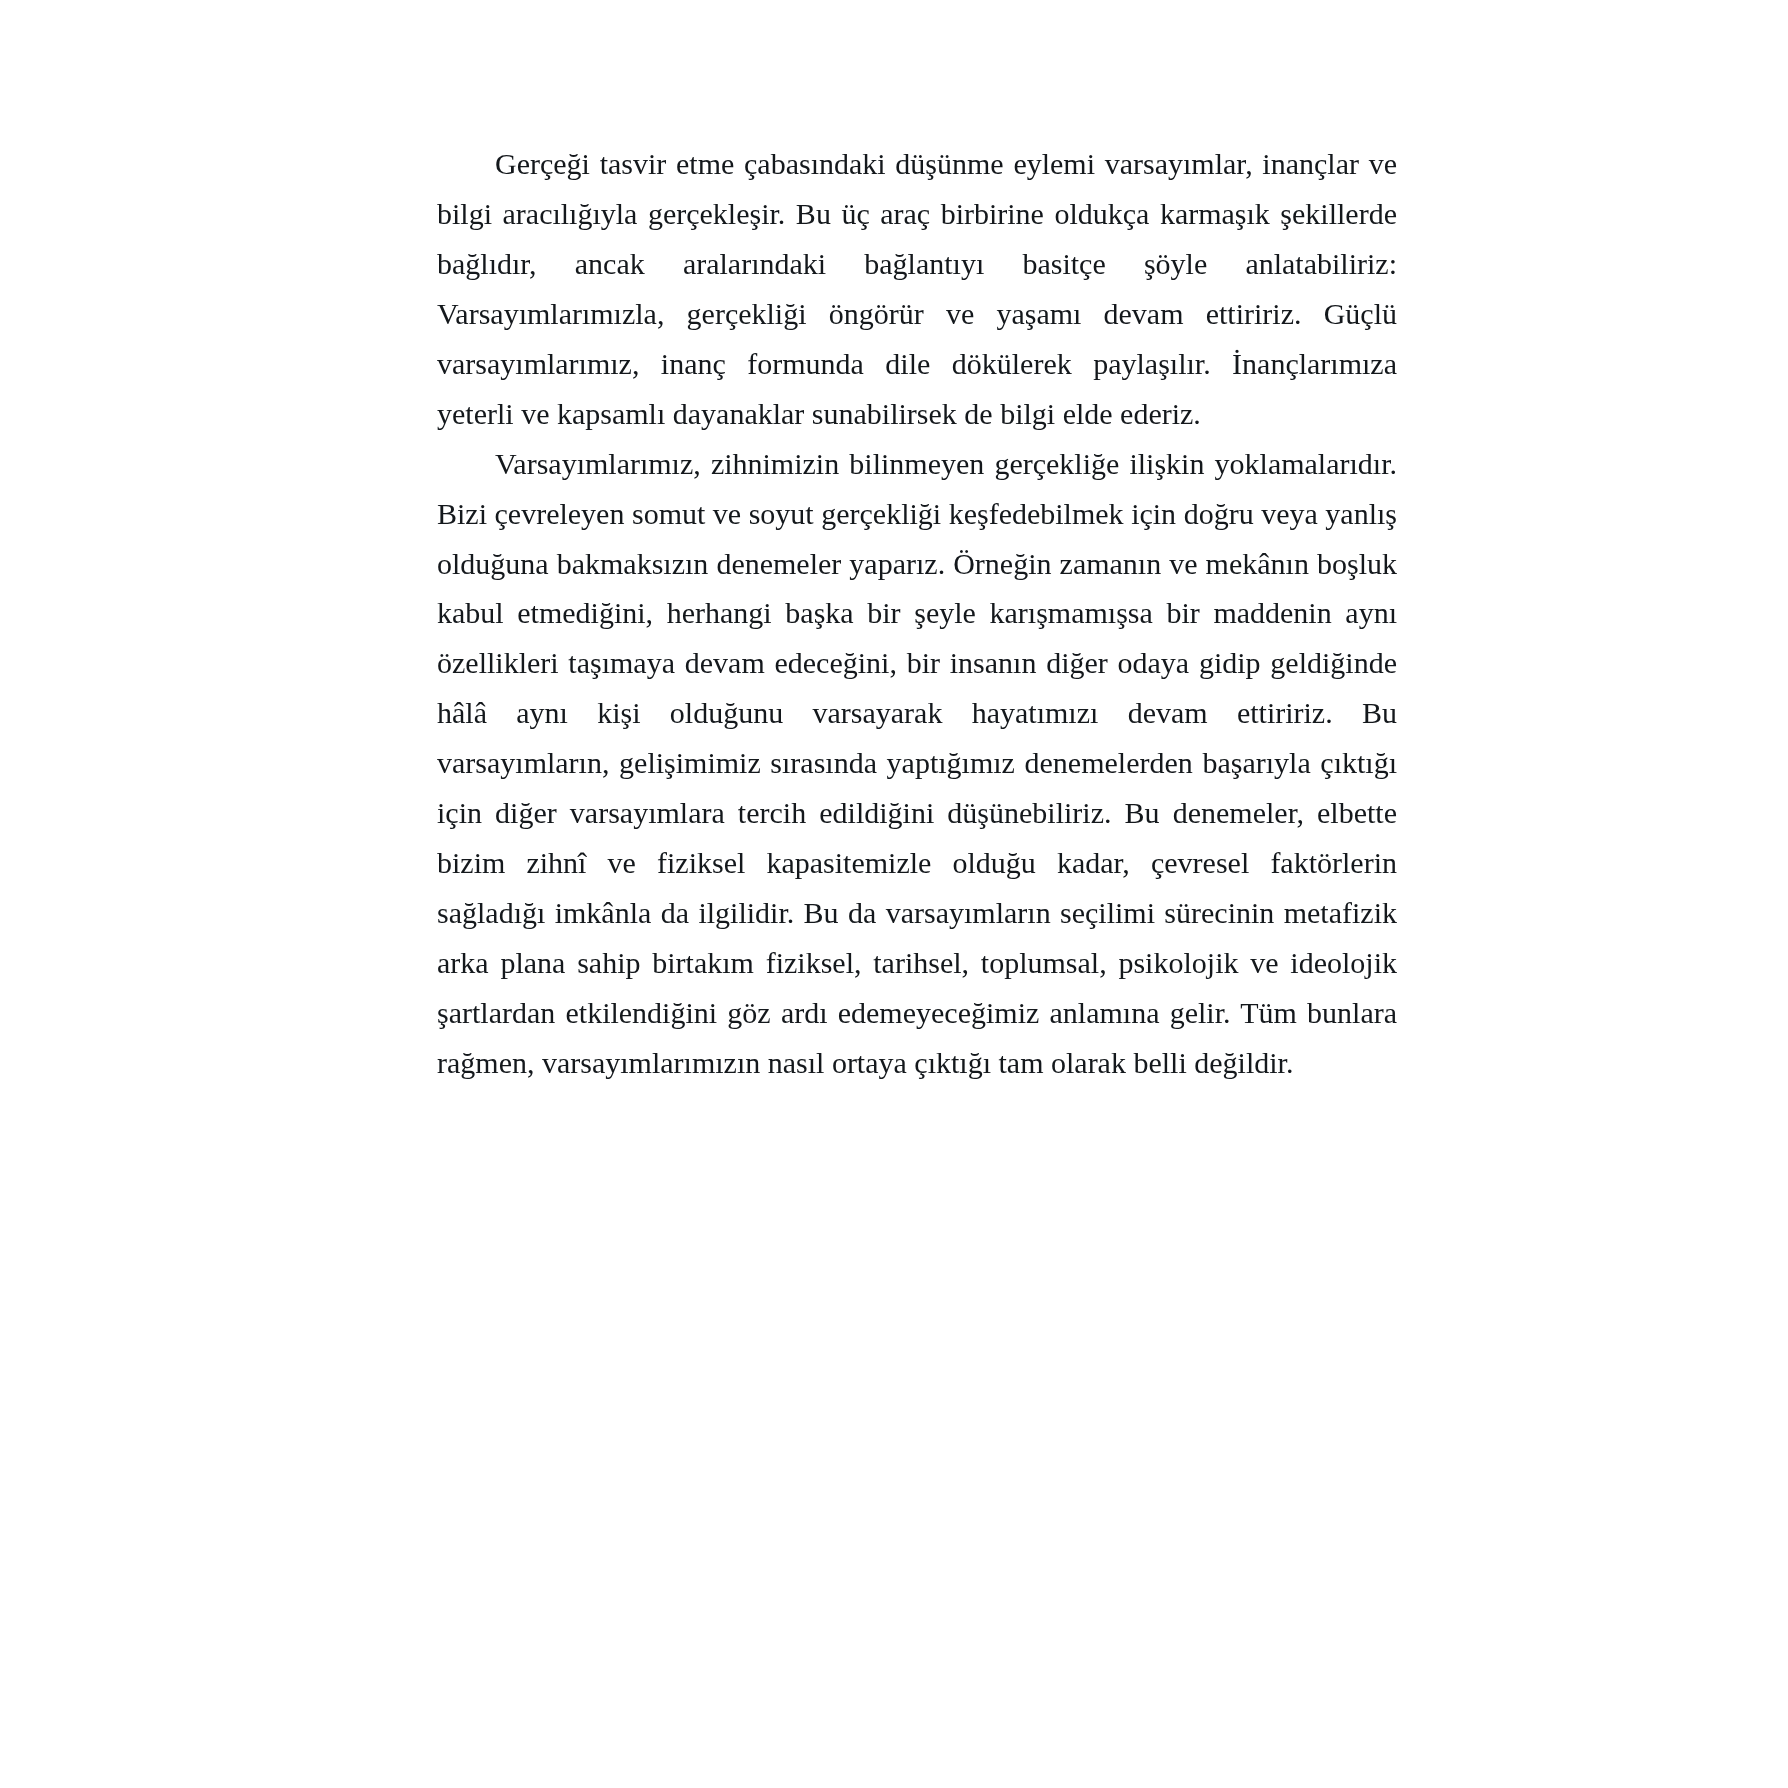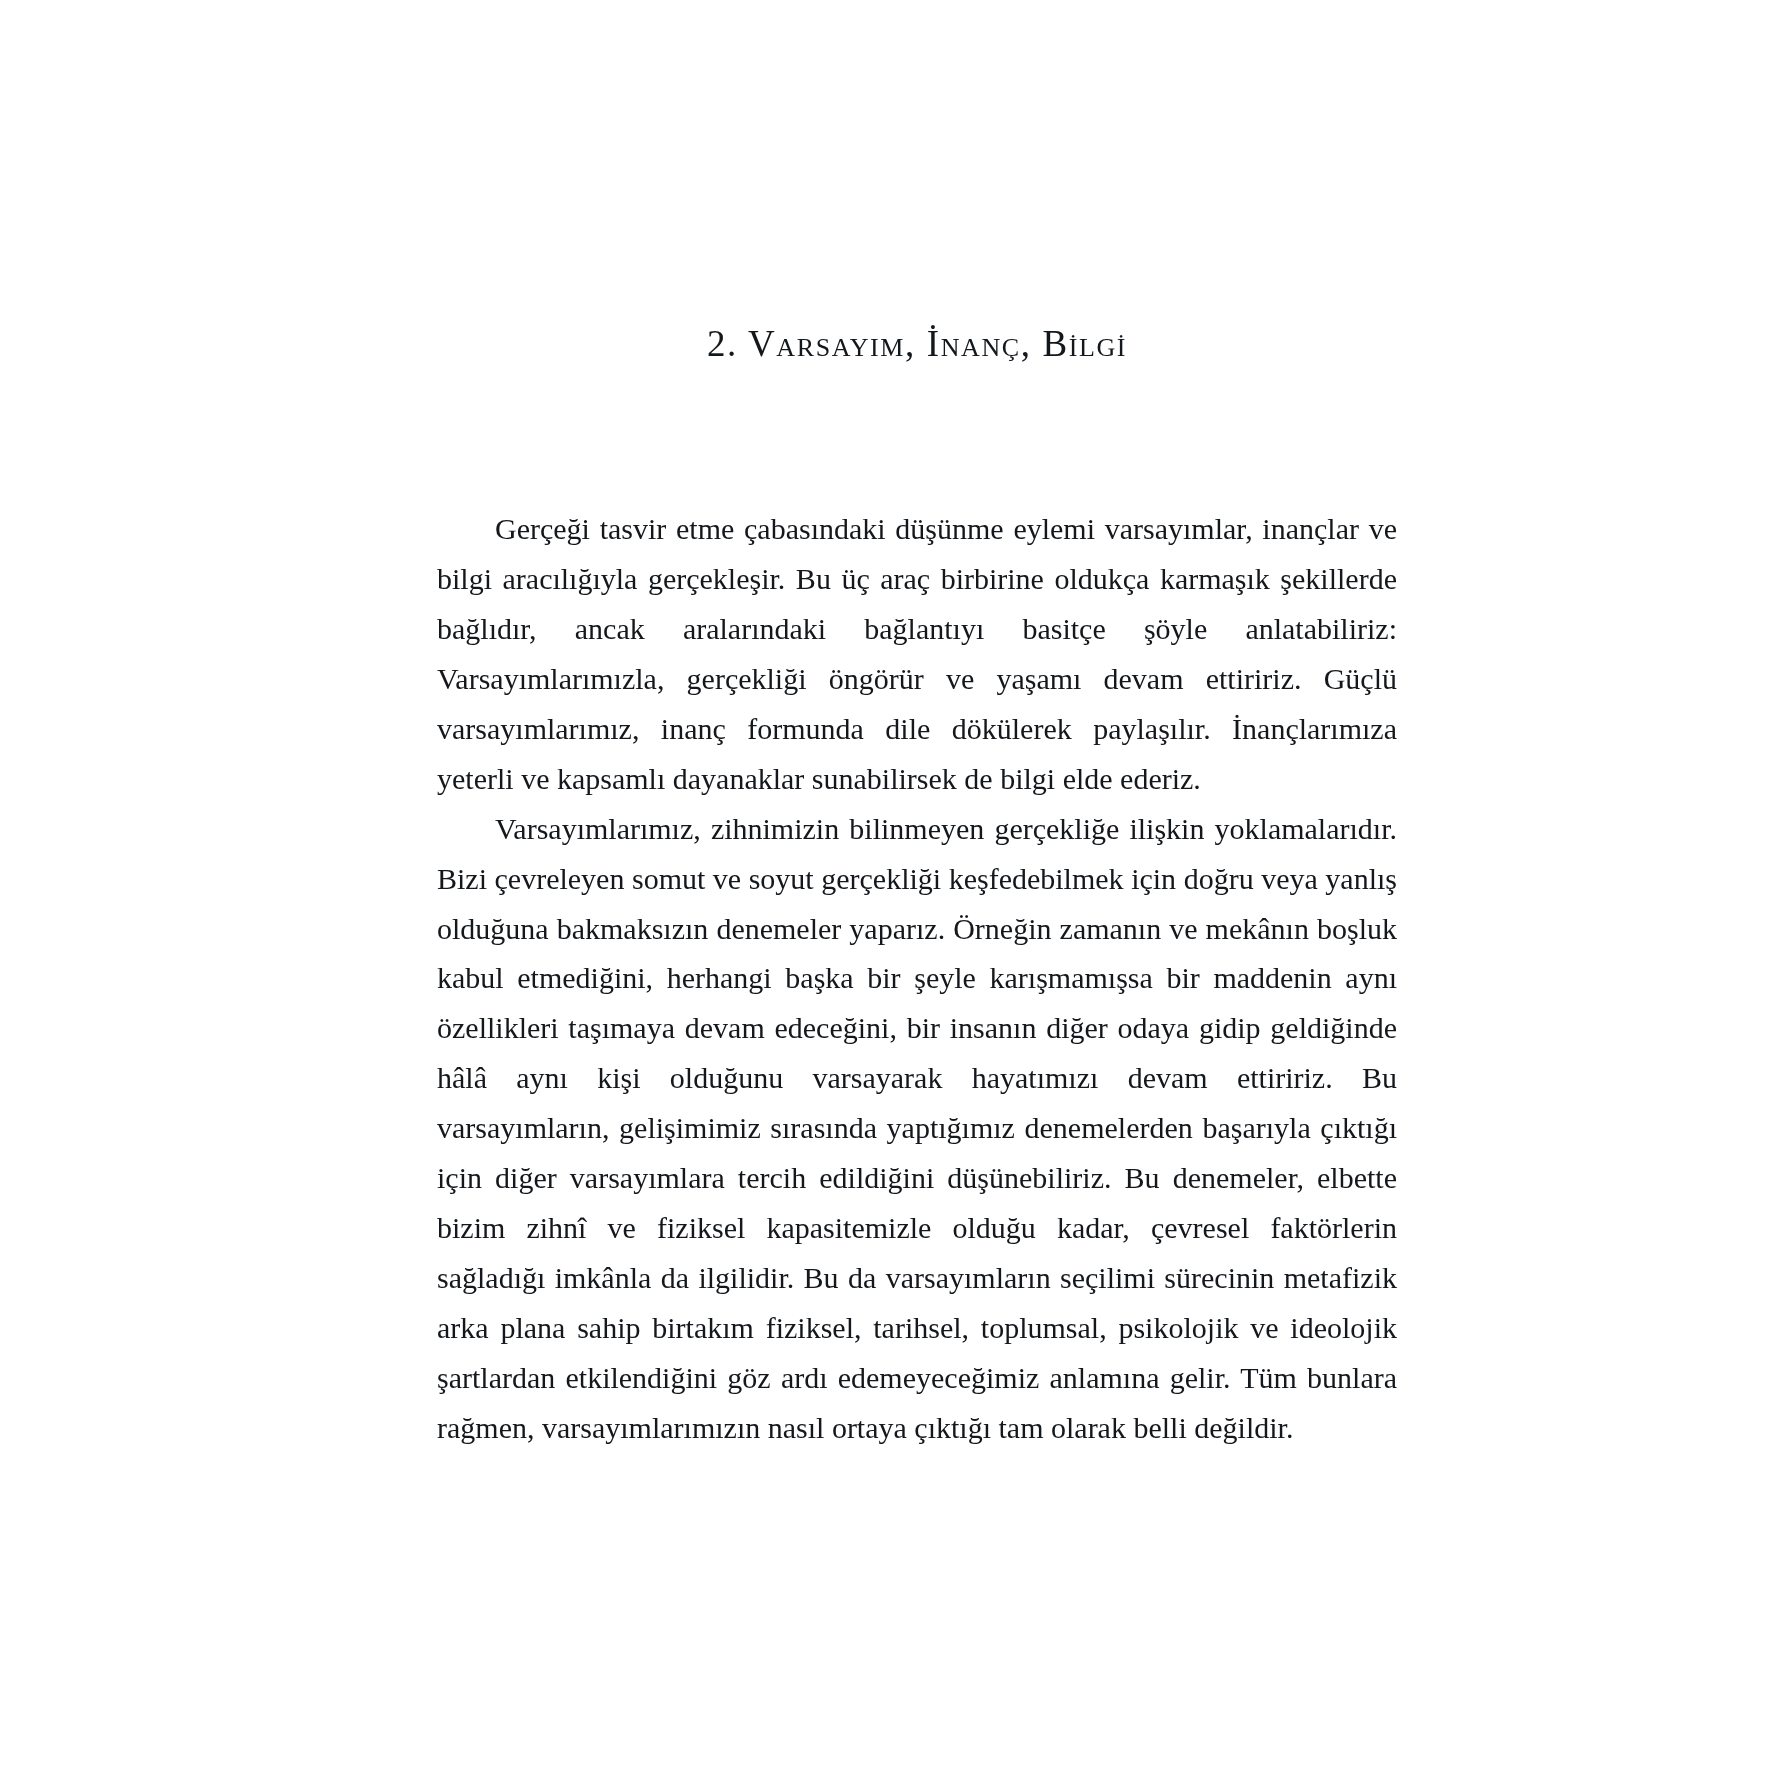--- a/index.html
+++ b/index.html
@@ -50,19 +50,18 @@
   .body-text .indent {
     display: inline-block;
     width: 58px;
   }
 </style>
 </head>
 <body>
 
 <div class="page">
   <div class="content">
-    <h1 class="chapter-title">2. Varsayım, İnanç, Bilgi</h1>
 
     <p class="body-text first"><span class="indent"></span><span>Gerçeği tasvir etme çabasındaki düşünme eylemi varsayımlar, inançlar ve bilgi aracılığıyla gerçekleşir. Bu üç araç birbirine oldukça karmaşık şekillerde bağlıdır, ancak aralarındaki bağlantıyı basitçe şöyle anlatabiliriz: Varsayımlarımızla, gerçekliği öngörür ve yaşamı devam ettiririz. Güçlü varsayımlarımız, inanç formunda dile dökülerek paylaşılır. İnançlarımıza yeterli ve kapsamlı dayanaklar sunabilirsek de bilgi elde ederiz.</span></p>
 
     <p class="body-text"><span class="indent"></span><span>Varsayımlarımız, zihnimizin bilinmeyen gerçekliğe ilişkin yoklamalarıdır. Bizi çevreleyen somut ve soyut gerçekliği keşfedebilmek için doğru veya yanlış olduğuna bakmaksızın denemeler yaparız. Örneğin zamanın ve mekânın boşluk kabul etmediğini, herhangi başka bir şeyle karışmamışsa bir maddenin aynı özellikleri taşımaya devam edeceğini, bir insanın diğer odaya gidip geldiğinde hâlâ aynı kişi olduğunu varsayarak hayatımızı devam ettiririz. Bu varsayımların, gelişimimiz sırasında yaptığımız denemelerden başarıyla çıktığı için diğer varsayımlara tercih edildiğini düşünebiliriz. Bu denemeler, elbette bizim zihnî ve fiziksel kapasitemizle olduğu kadar, çevresel faktörlerin sağladığı imkânla da ilgilidir. Bu da varsayımların seçilimi sürecinin metafizik arka plana sahip birtakım fiziksel, tarihsel, toplumsal, psikolojik ve ideolojik şartlardan etkilendiğini göz ardı edemeyeceğimiz anlamına gelir. Tüm bunlara rağmen, varsayımlarımızın nasıl ortaya çıktığı tam olarak belli değildir.</span></p>
   </div>
 </div>
 
 </body></html>

